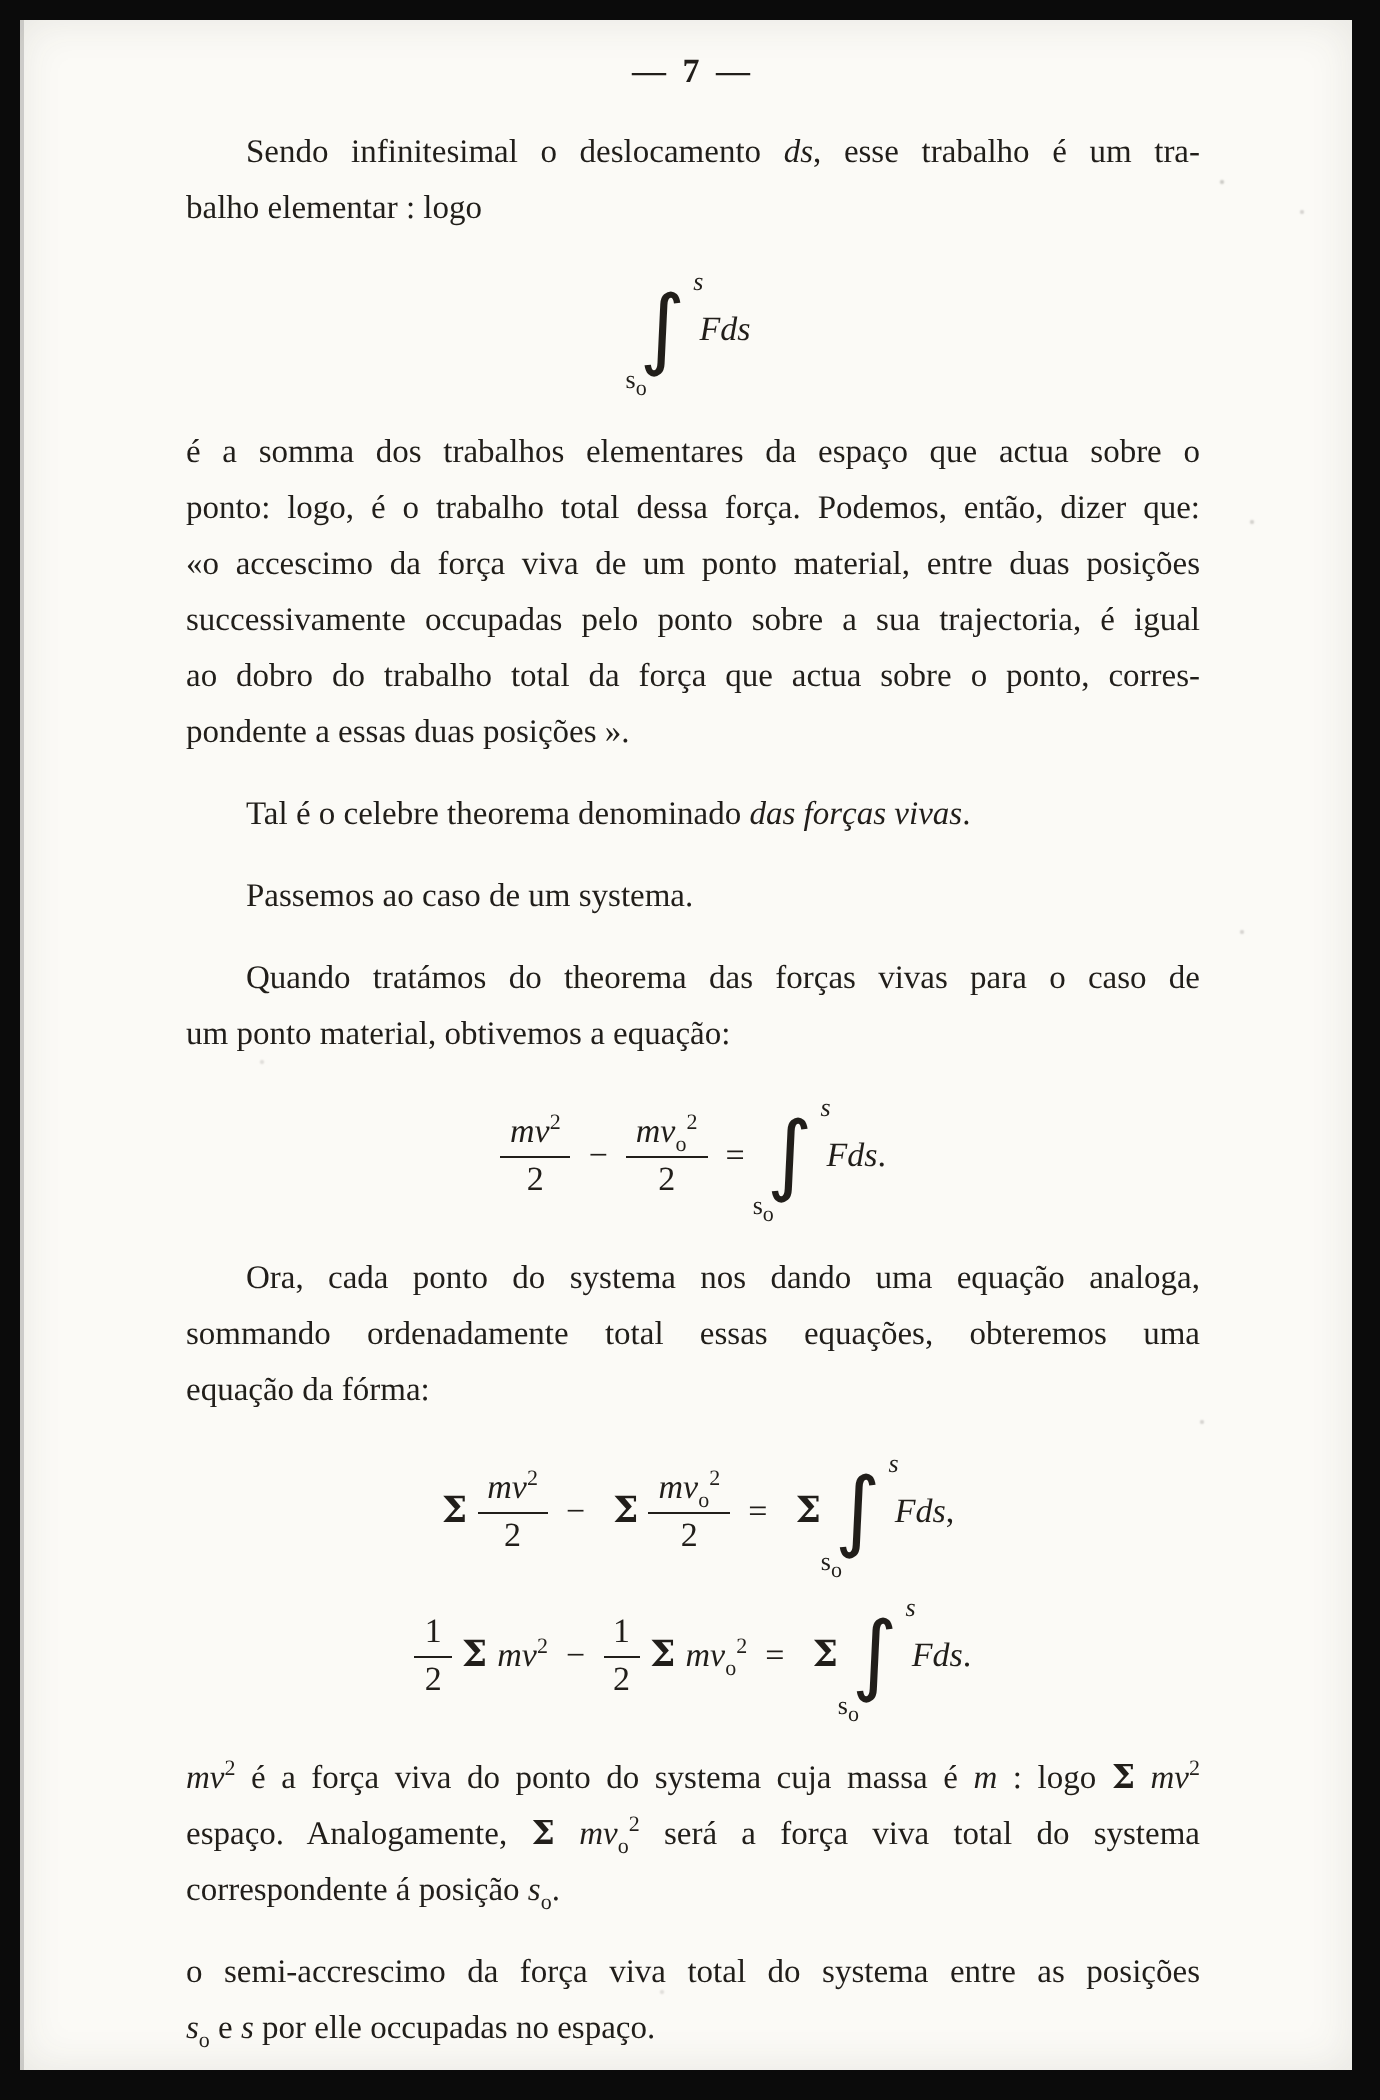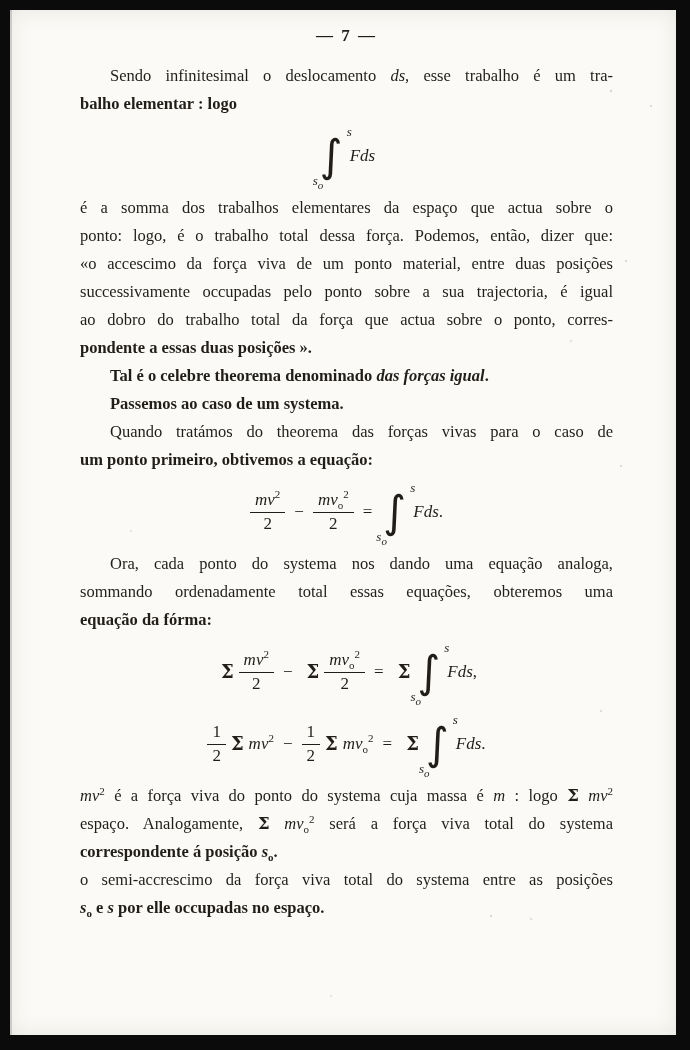--- a/index.html
+++ b/index.html
@@ -26,41 +26,41 @@
       320px 985px 1px rgba(40,35,30,.15), 610px 455px 1px rgba(40,35,30,.2);
   }
   .content{
     position:absolute;left:70px;top:0;width:533px;
     color:#211e1a;font-size:16.5px;line-height:28px;
   }
   .pagenum{
     margin-top:12px;margin-bottom:18px;height:22px;
     text-align:center;font-weight:bold;font-size:17px;letter-spacing:2px;
   }
-  .para{margin:0;}
+  .para{margin:13px;}
   .line{text-align:justify;text-align-last:justify;}
-  .line.last{text-align-last:left;font-weight:bold;}
+  .line.last{text-align-last:left;}
   .line.indent{text-indent:30px;}
   sup{font-size:11px;line-height:0;}
   sub{font-size:11px;line-height:0;}
   .sg{font-weight:bold;font-family:"DejaVu Serif",serif;}
   
   .equation{
     display:flex;align-items:center;justify-content:center;
     margin:4px 0;min-height:68px;font-size:17px;
   }
   .equation .op{margin:0 9px;}
   .equation .sg{margin:0 5px;font-size:18px;}
   .frac{display:inline-block;text-align:center;line-height:1.1;}
   .frac .n{display:block;padding:1px 5px 2px;}
   .frac .d{display:block;border-top:1.2px solid #211e1a;padding:2px 5px 0;}
   .bigint{display:inline-flex;flex-direction:column;align-items:center;line-height:1;margin:0 2px;}
   .bigint .ul{font-size:13px;font-style:italic;align-self:flex-end;transform:translate(9px,2px);}
   .bigint .ig{font-size:44px;line-height:.92;font-family:"DejaVu Sans",sans-serif;color:#211e1a;}
-  .bigint .ll{font-size:13px;font-style:italic;align-self:flex-start;transform:translate(-7px,-2px);}
+  .bigint .ll{font-size:13px;align-self:flex-start;transform:translate(-7px,-2px);}
   .fds{margin-left:5px;}
   i{font-family:"Liberation Serif","DejaVu Serif",serif;}
 </style>
 </head>
 <body>
 
 <div class="scan-bg">
   <div class="page">
     <div class="speckles"></div>
     <div class="content">
@@ -79,28 +79,28 @@
         </div>
         <div class="para">
           <div class="line">é a somma dos trabalhos elementares da espaço que actua sobre o</div>
           <div class="line">ponto: logo, é o trabalho total dessa força. Podemos, então, dizer que:</div>
           <div class="line">«o accescimo da força viva de um ponto material, entre duas posições</div>
           <div class="line">successivamente occupadas pelo ponto sobre a sua trajectoria, é igual</div>
           <div class="line">ao dobro do trabalho total da força que actua sobre o ponto, corres-</div>
           <div class="line last">pondente a essas duas posições ».</div>
         </div>
         <div class="para">
-          <div class="line indent last">Tal é o celebre theorema denominado <i>das forças igual</i>.</div>
+          <div class="line indent last">Tal é o celebre theorema denominado <i>das forças vivas</i>.</div>
         </div>
         <div class="para">
           <div class="line indent last">Passemos ao caso de um systema.</div>
         </div>
         <div class="para">
           <div class="line indent">Quando tratámos do theorema das forças vivas para o caso de</div>
-          <div class="line last">um ponto primeiro, obtivemos a equação:</div>
+          <div class="line last">um ponto material, obtivemos a equação:</div>
         </div>
         <div class="equation">
           <span class="frac">
             <span class="n"><i>mv</i><sup>2</sup></span>
             <span class="d">2</span>
           </span>
           <span class="op">−</span>
           <span class="frac">
             <span class="n"><i>mv</i><sub>o</sub><sup>2</sup></span>
             <span class="d">2</span>

